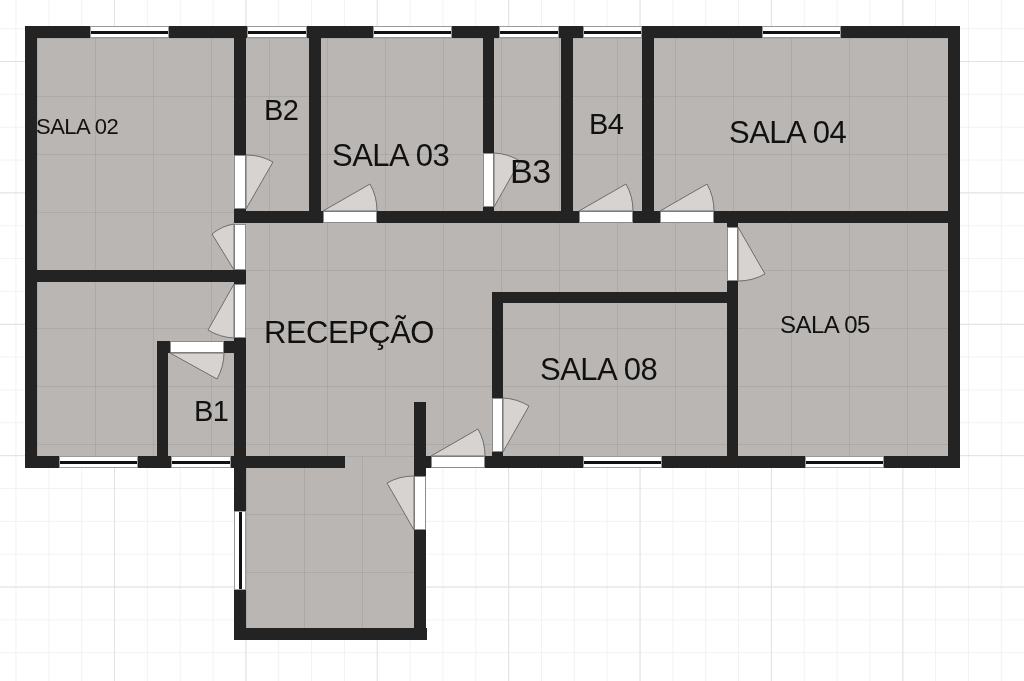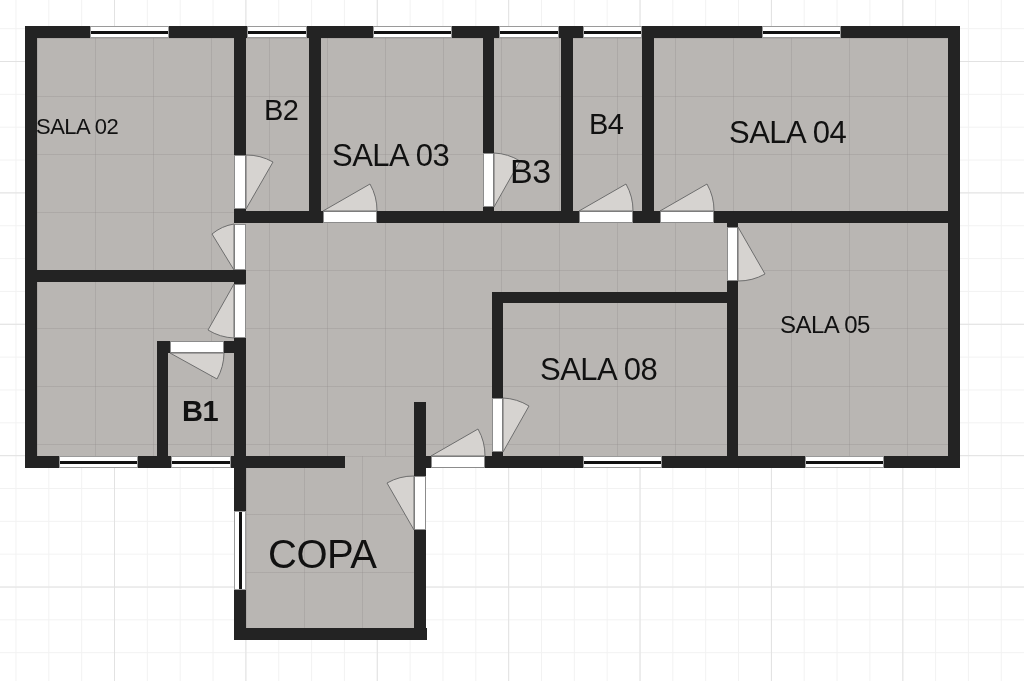--- a/index.html
+++ b/index.html
@@ -165,18 +165,18 @@
   <svg class="door-swing" style="left:386px;top:474px;" width="30" height="58">
     <path d="M28 56 L28 2 A54 54 0 0 0 1 9 Z"></path>
   </svg>
 
   <div class="label" style="left:36px;top:116px;font-size:22px;">SALA 02</div>
   <div class="label" style="left:264px;top:96px;font-size:29px;">B2</div>
   <div class="label" style="left:332px;top:117px;font-size:31px;margin-top:23px;">SALA 03</div>
   <div class="label" style="left:510px;top:110px;font-size:34px;margin-top:44px;">B3</div>
   <div class="label" style="left:589px;top:110px;font-size:29px;">B4</div>
   <div class="label" style="left:729px;top:117px;font-size:31px;">SALA 04</div>
-  <div class="label" style="left:182px;top:397px;font-size:29px;font-weight:bold;">B1</div>
+  <div class="label" style="left:264px;top:317px;font-size:31px;">RECEPÇÃO</div>
+  <div class="label" style="left:194px;top:397px;font-size:29px;">B1</div>
   <div class="label" style="left:540px;top:354px;font-size:31px;">SALA 08</div>
   <div class="label" style="left:780px;top:313px;font-size:24px;">SALA 05</div>
-  <div class="label" style="left:268px;top:534px;font-size:40px;">COPA</div>
 
 </div>
 
 </body></html>

